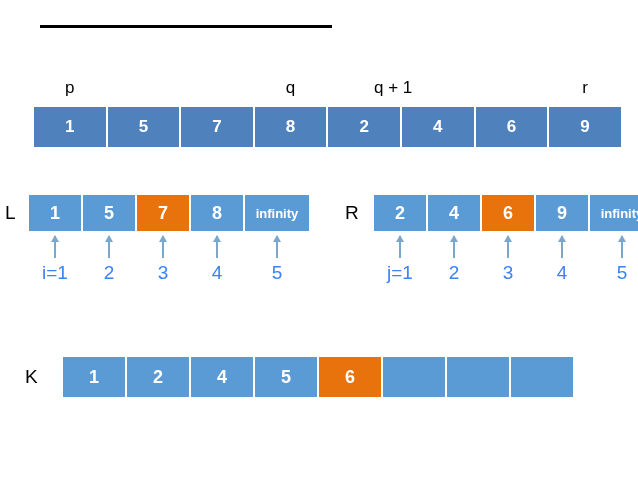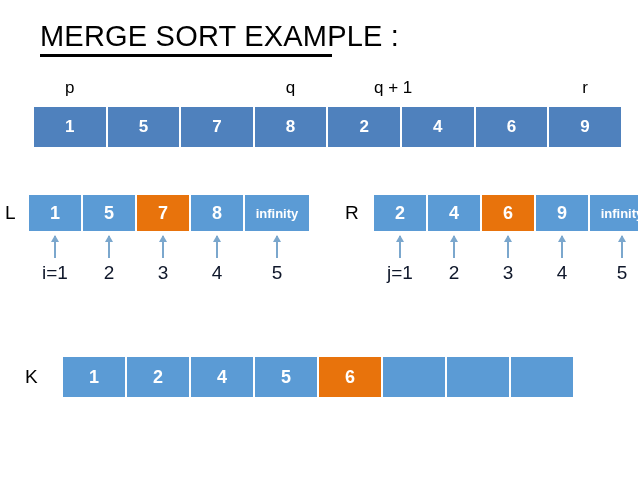--- a/index.html
+++ b/index.html
@@ -124,21 +124,21 @@
     transform: translateX(-50%);
     width: 0;
     height: 0;
     border-left: 4px solid transparent;
     border-right: 4px solid transparent;
     border-bottom: 7px solid #7BA7CD;
   }
   .idx-label {
     position: absolute;
     font-size: 19px;
-    color: #0f172a;
+    color: #3b82f6;
     white-space: nowrap;
     transform: translateX(-50%);
     line-height: 22px;
   }
 
   
   #k-array { left: 62px; top: 356px; }
   #k-array .cell {
     width: 64px;
     height: 42px;
@@ -150,21 +150,20 @@
     top: 356px;
     font-size: 19px;
     color: #000000;
     line-height: 42px;
   }
 </style>
 </head>
 <body>
 
 <div id="title-block">
-  <div id="title-text">MERGE SORT EXAMPLE :</div>
   <div id="title-rule"></div>
 </div>
 
 <div id="pointer-row">
     <div class="ptr-label" style="left: 36.8px;">p</div>
     <div class="ptr-label" style="left: 257.6px;">q</div>
     <div class="ptr-label" style="left: 331.2px; margin-left: 29px;">q + 1</div>
     <div class="ptr-label" style="left: 552px;">r</div>
   </div>
 

